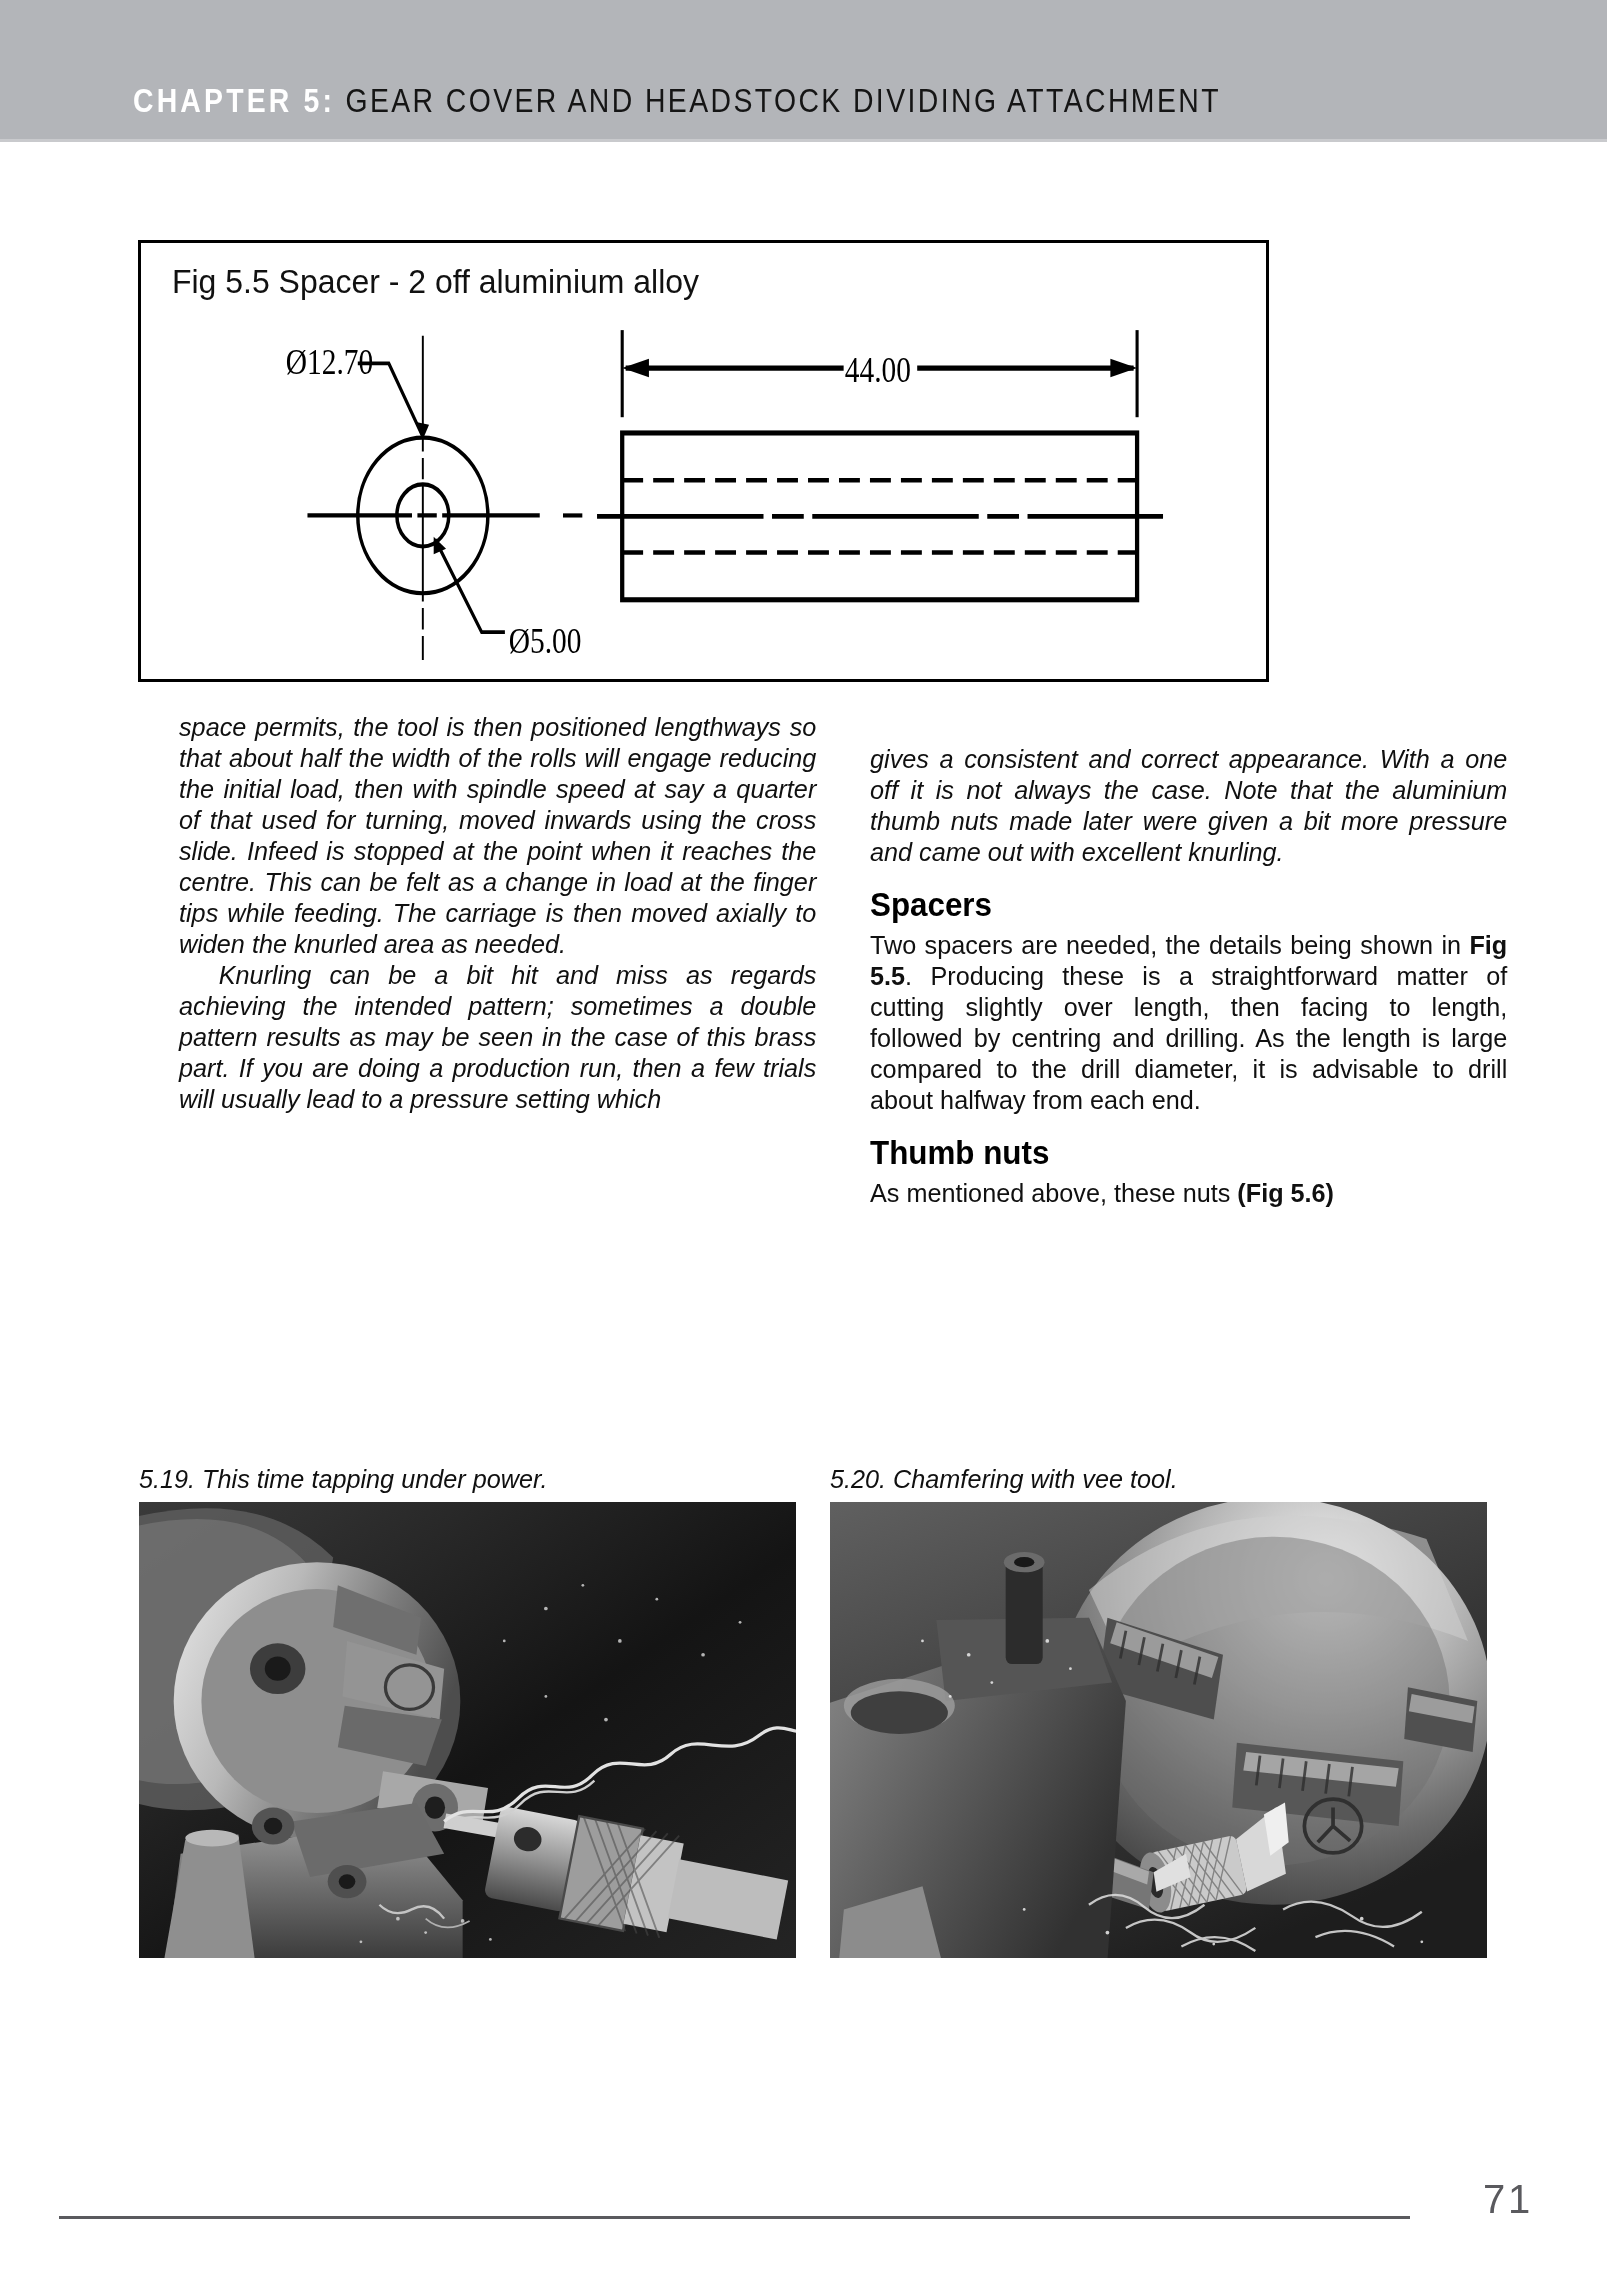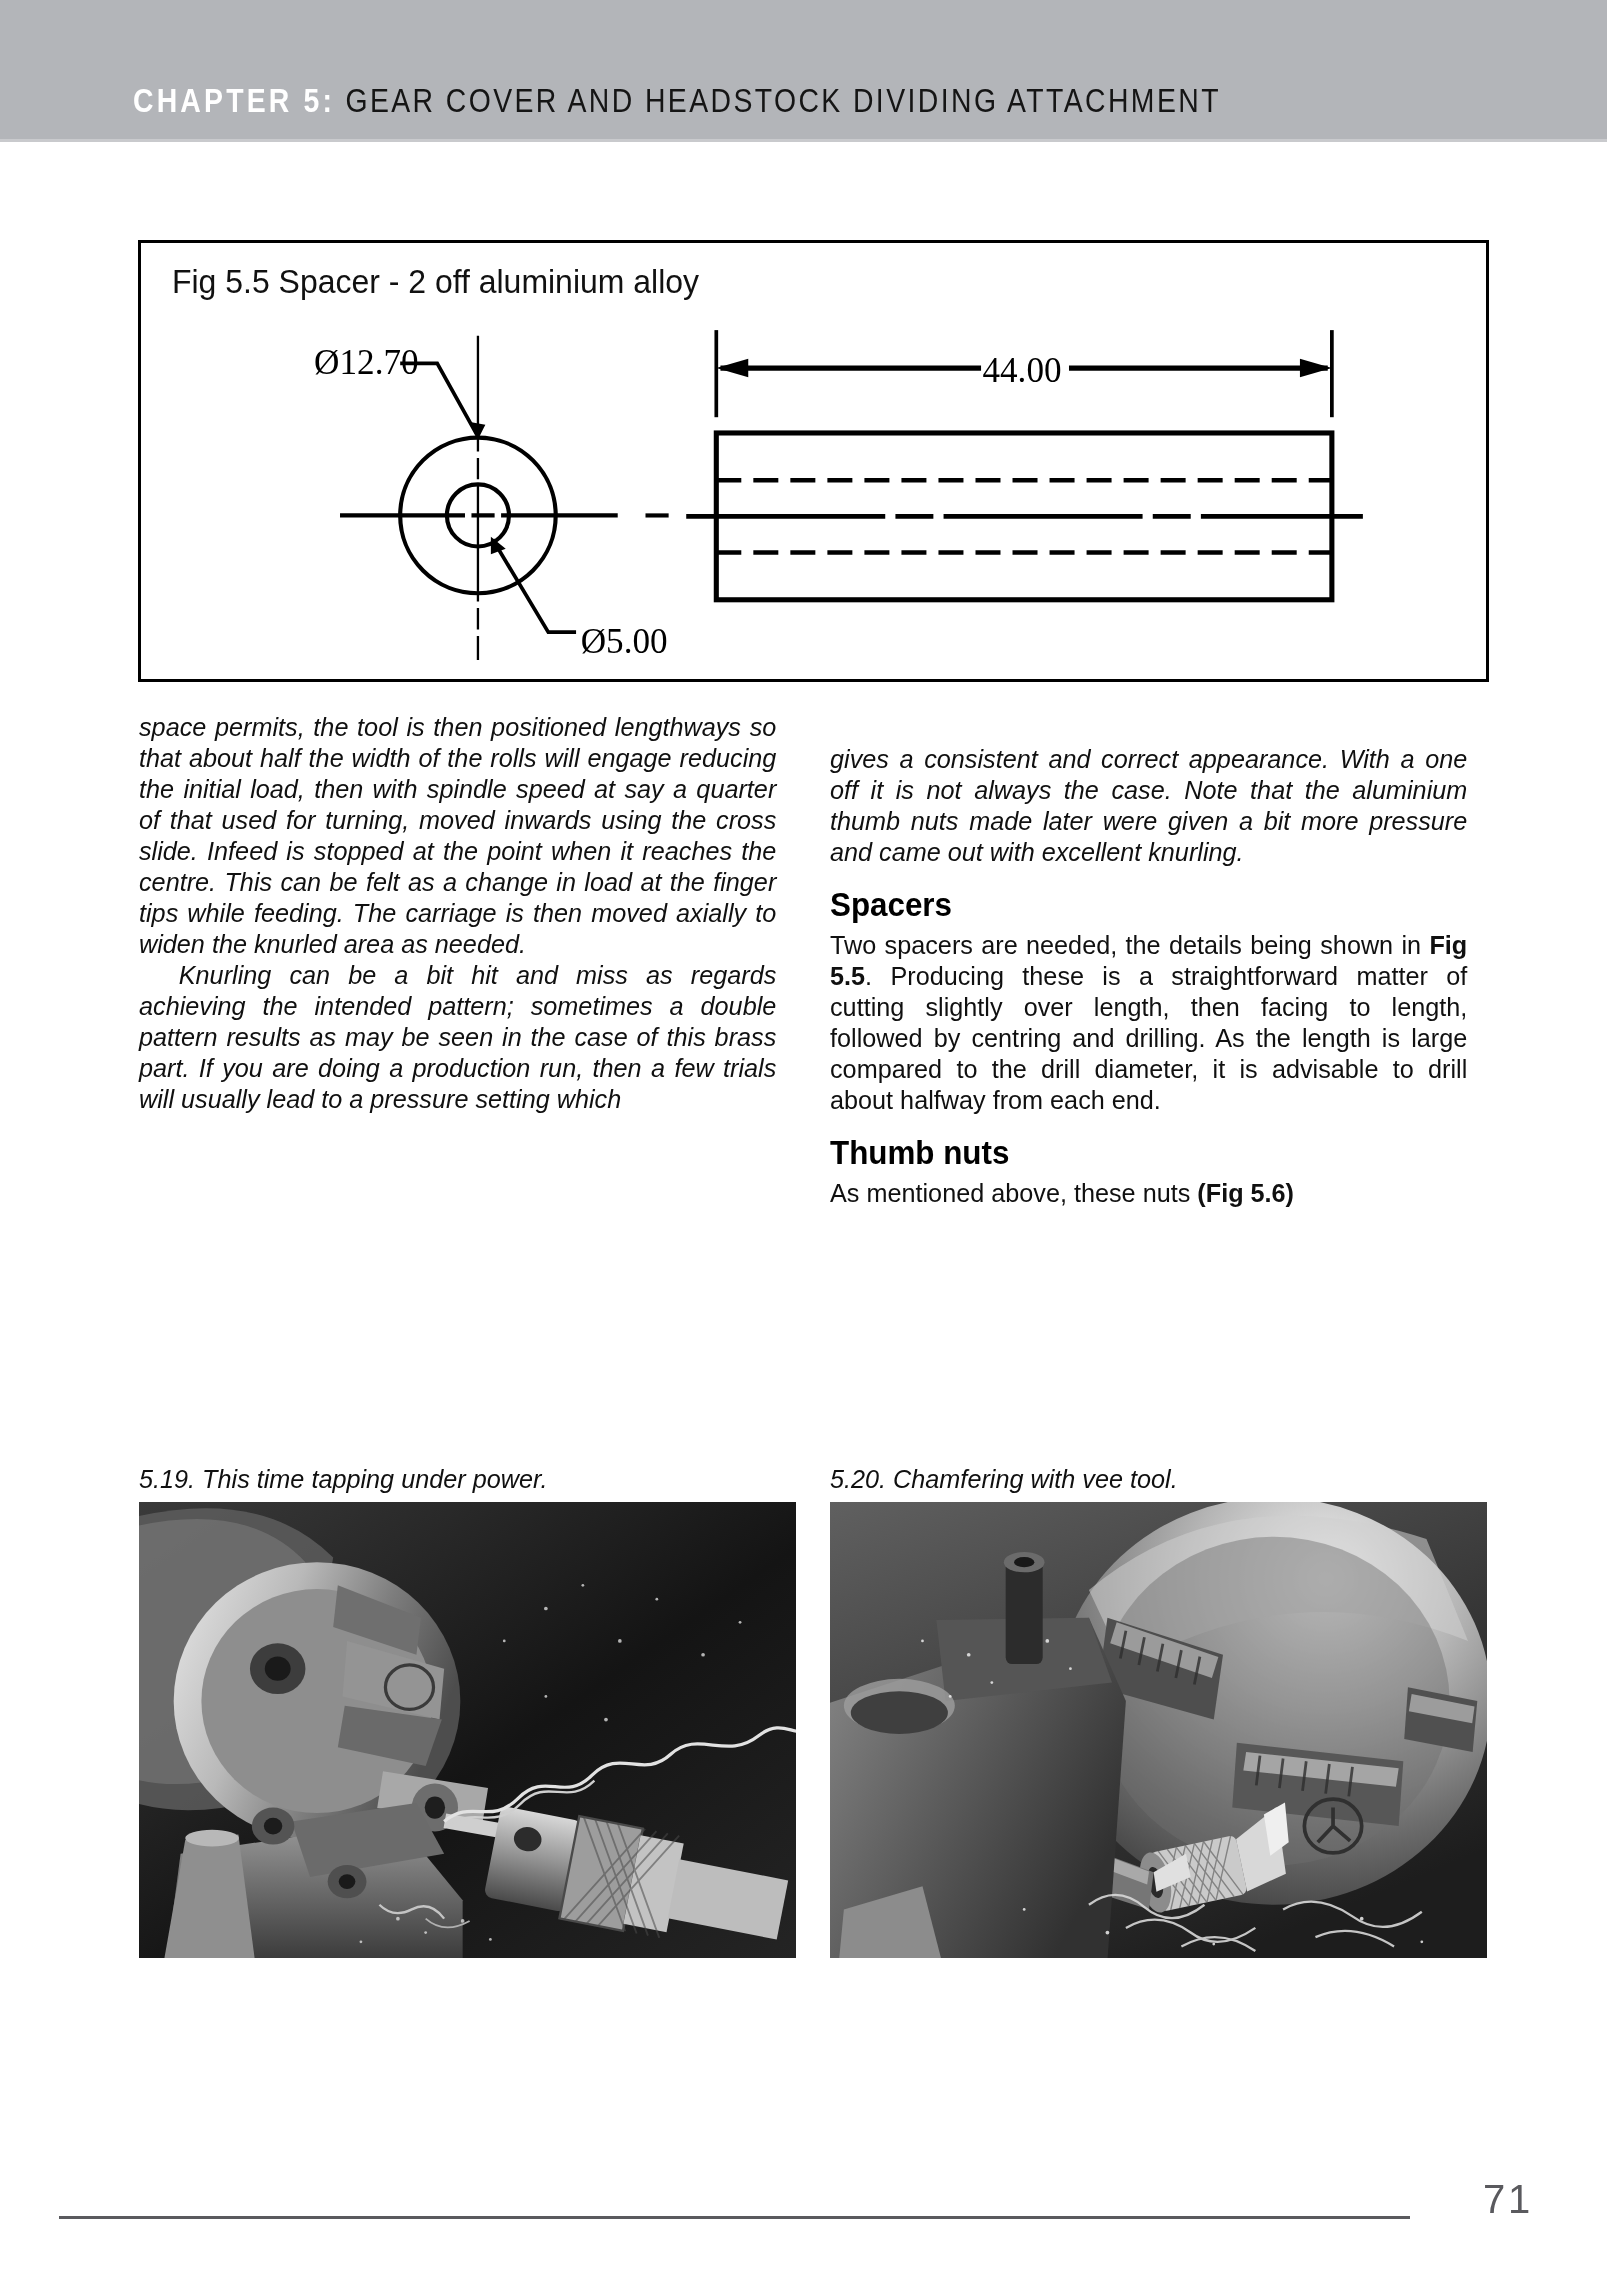--- a/index.html
+++ b/index.html
@@ -23,32 +23,32 @@
     font-size:33px;letter-spacing:2.8px;white-space:nowrap;
     font-weight:400;color:#151515;
     transform:scaleX(0.86);transform-origin:left center;
   }
   .header-title .chap{
     font-weight:bold;color:#ffffff;letter-spacing:3.7px;
   }
 
   
   .figure-box{
-    position:absolute;left:138px;top:240px;width:1351px;height:442px;
+    position:absolute;left:138px;top:240px;width:1131px;height:442px;
     border:3.2px solid #000;background:#fff;box-sizing:border-box;
   }
   .fig-title{
     position:absolute;left:31px;top:19.4px;
     font-size:34px;color:#111;white-space:nowrap;
     transform:scaleX(0.94);transform-origin:left center;
   }
   .drawing{position:absolute;left:0;top:0;width:100%;height:100%;}
 
   
-  .col{position:absolute;width:657px;}
+  .col{position:absolute;width:657px;margin-left:40px;}
   .col-left{left:139px;top:712px;}
   .col-right{left:830px;top:744px;}
 
   p.body-italic{
     margin:0;font-size:26px;line-height:31px;
     font-style:italic;text-align:justify;color:#101010;
     font-stretch:condensed;
     transform:scaleX(0.97);transform-origin:left top;
   }
   p.body-roman{

